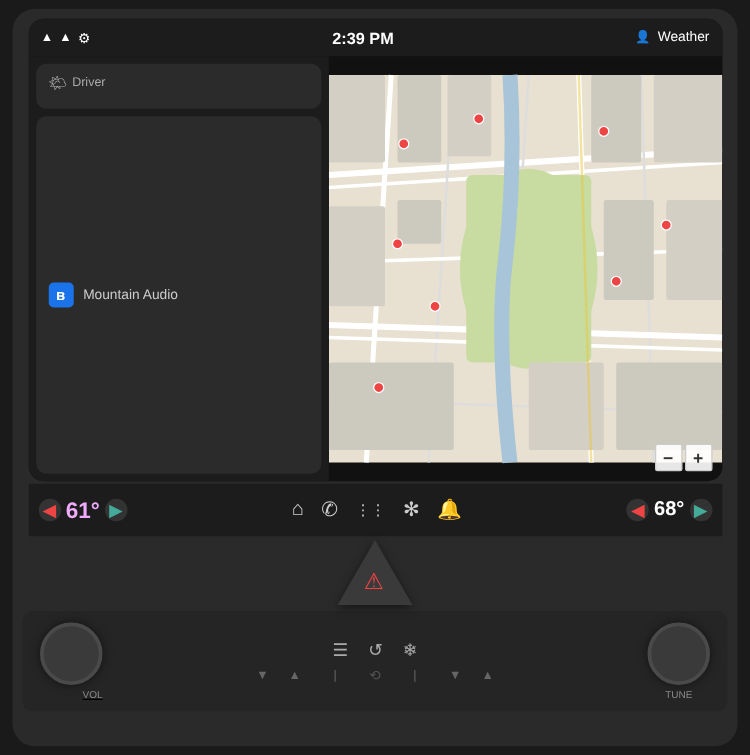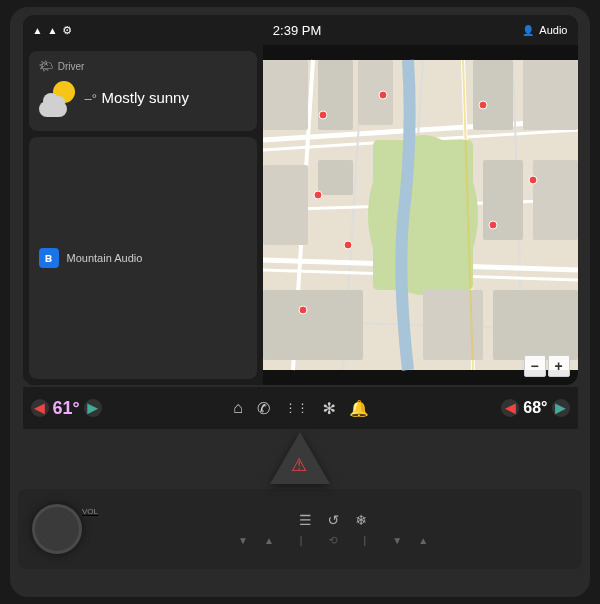--- a/index.html
+++ b/index.html
@@ -52,21 +52,21 @@
     }
 
     .status-left {
       display: flex;
       align-items: center;
       gap: 5px;
     }
 
     .status-center {
       font-size: 13px;
-      font-weight: 400;
+      font-weight: 700;
     }
 
     .status-right {
       display: flex;
       align-items: center;
       gap: 5px;
       font-size: 11px;
     }
 
     
@@ -389,42 +389,32 @@
 
     <div class="status-bar">
       <div class="status-left">
         <span style="font-size:10px;">▲</span>
         <span style="font-size:10px;">▲</span>
         <span>⚙</span>
       </div>
       <div class="status-center">2:39 PM</div>
       <div class="status-right">
         <span style="font-size:10px;">👤</span>
-        <span>Audio</span>
+        <span>Weather</span>
       </div>
     </div>
 
     <div class="main-area">
 
       <div class="left-panel">
 
         <div class="weather-card">
           <div class="card-title">
             <span style="font-size:12px;">🌤</span>
             <span>Driver</span>
-          </div>
-          <div class="weather-main">
-            <div class="weather-icon">
-              <div class="sun"></div>
-              <div class="cloud"></div>
-            </div>
-            <div>
-              <span class="weather-deg">–°</span>
-              <span class="weather-text">Mostly sunny</span>
-            </div>
           </div>
         </div>
 
         <div class="bluetooth-card">
           <div class="bt-icon">ʙ</div>
           <span class="bt-text">Mountain Audio</span>
         </div>
 
       </div>
 
@@ -512,21 +502,21 @@
   </div>
 
   <div style="width:100%;display:flex;flex-direction:column;align-items:center;margin-top:4px;gap:4px;">
 
     <div style="width:555px;height:50px;background:#2a2a2a;display:flex;align-items:center;justify-content:center;position:relative;">
       <div class="hazard-triangle"></div>
     </div>
 
     <div class="hvac-strip">
 
-      <div style="display:flex;flex-direction:row;align-items:flex-start;text-decoration:underline;">
+      <div style="display:flex;flex-direction:column;align-items:flex-end;text-decoration:underline;">
         <div class="hvac-knob"></div>
         <div class="knob-label">VOL</div>
       </div>
 
       <div class="hvac-center">
         <div class="hvac-controls-top">
           <span style="font-size:14px;">☰</span>
           <span style="font-size:14px;">↺</span>
           <span style="font-size:14px;">❄</span>
         </div>
@@ -534,18 +524,22 @@
           <span class="hvac-arrow">▼</span>
           <span class="hvac-arrow">▲</span>
           <span style="color:#666;font-size:10px;margin:0 10px;">|</span>
           <span style="color:#555;font-size:11px;">⟲</span>
           <span style="color:#666;font-size:10px;margin:0 10px;">|</span>
           <span class="hvac-arrow">▼</span>
           <span class="hvac-arrow">▲</span>
         </div>
       </div>
 
+      <div style="display:flex;flex-direction:column;align-items:center;">
+        <div class="hvac-knob"></div>
+        <div class="knob-label">TUNE</div>
+      </div>
 
     </div>
 
   </div>
 
 </div>
 
 </body></html>

